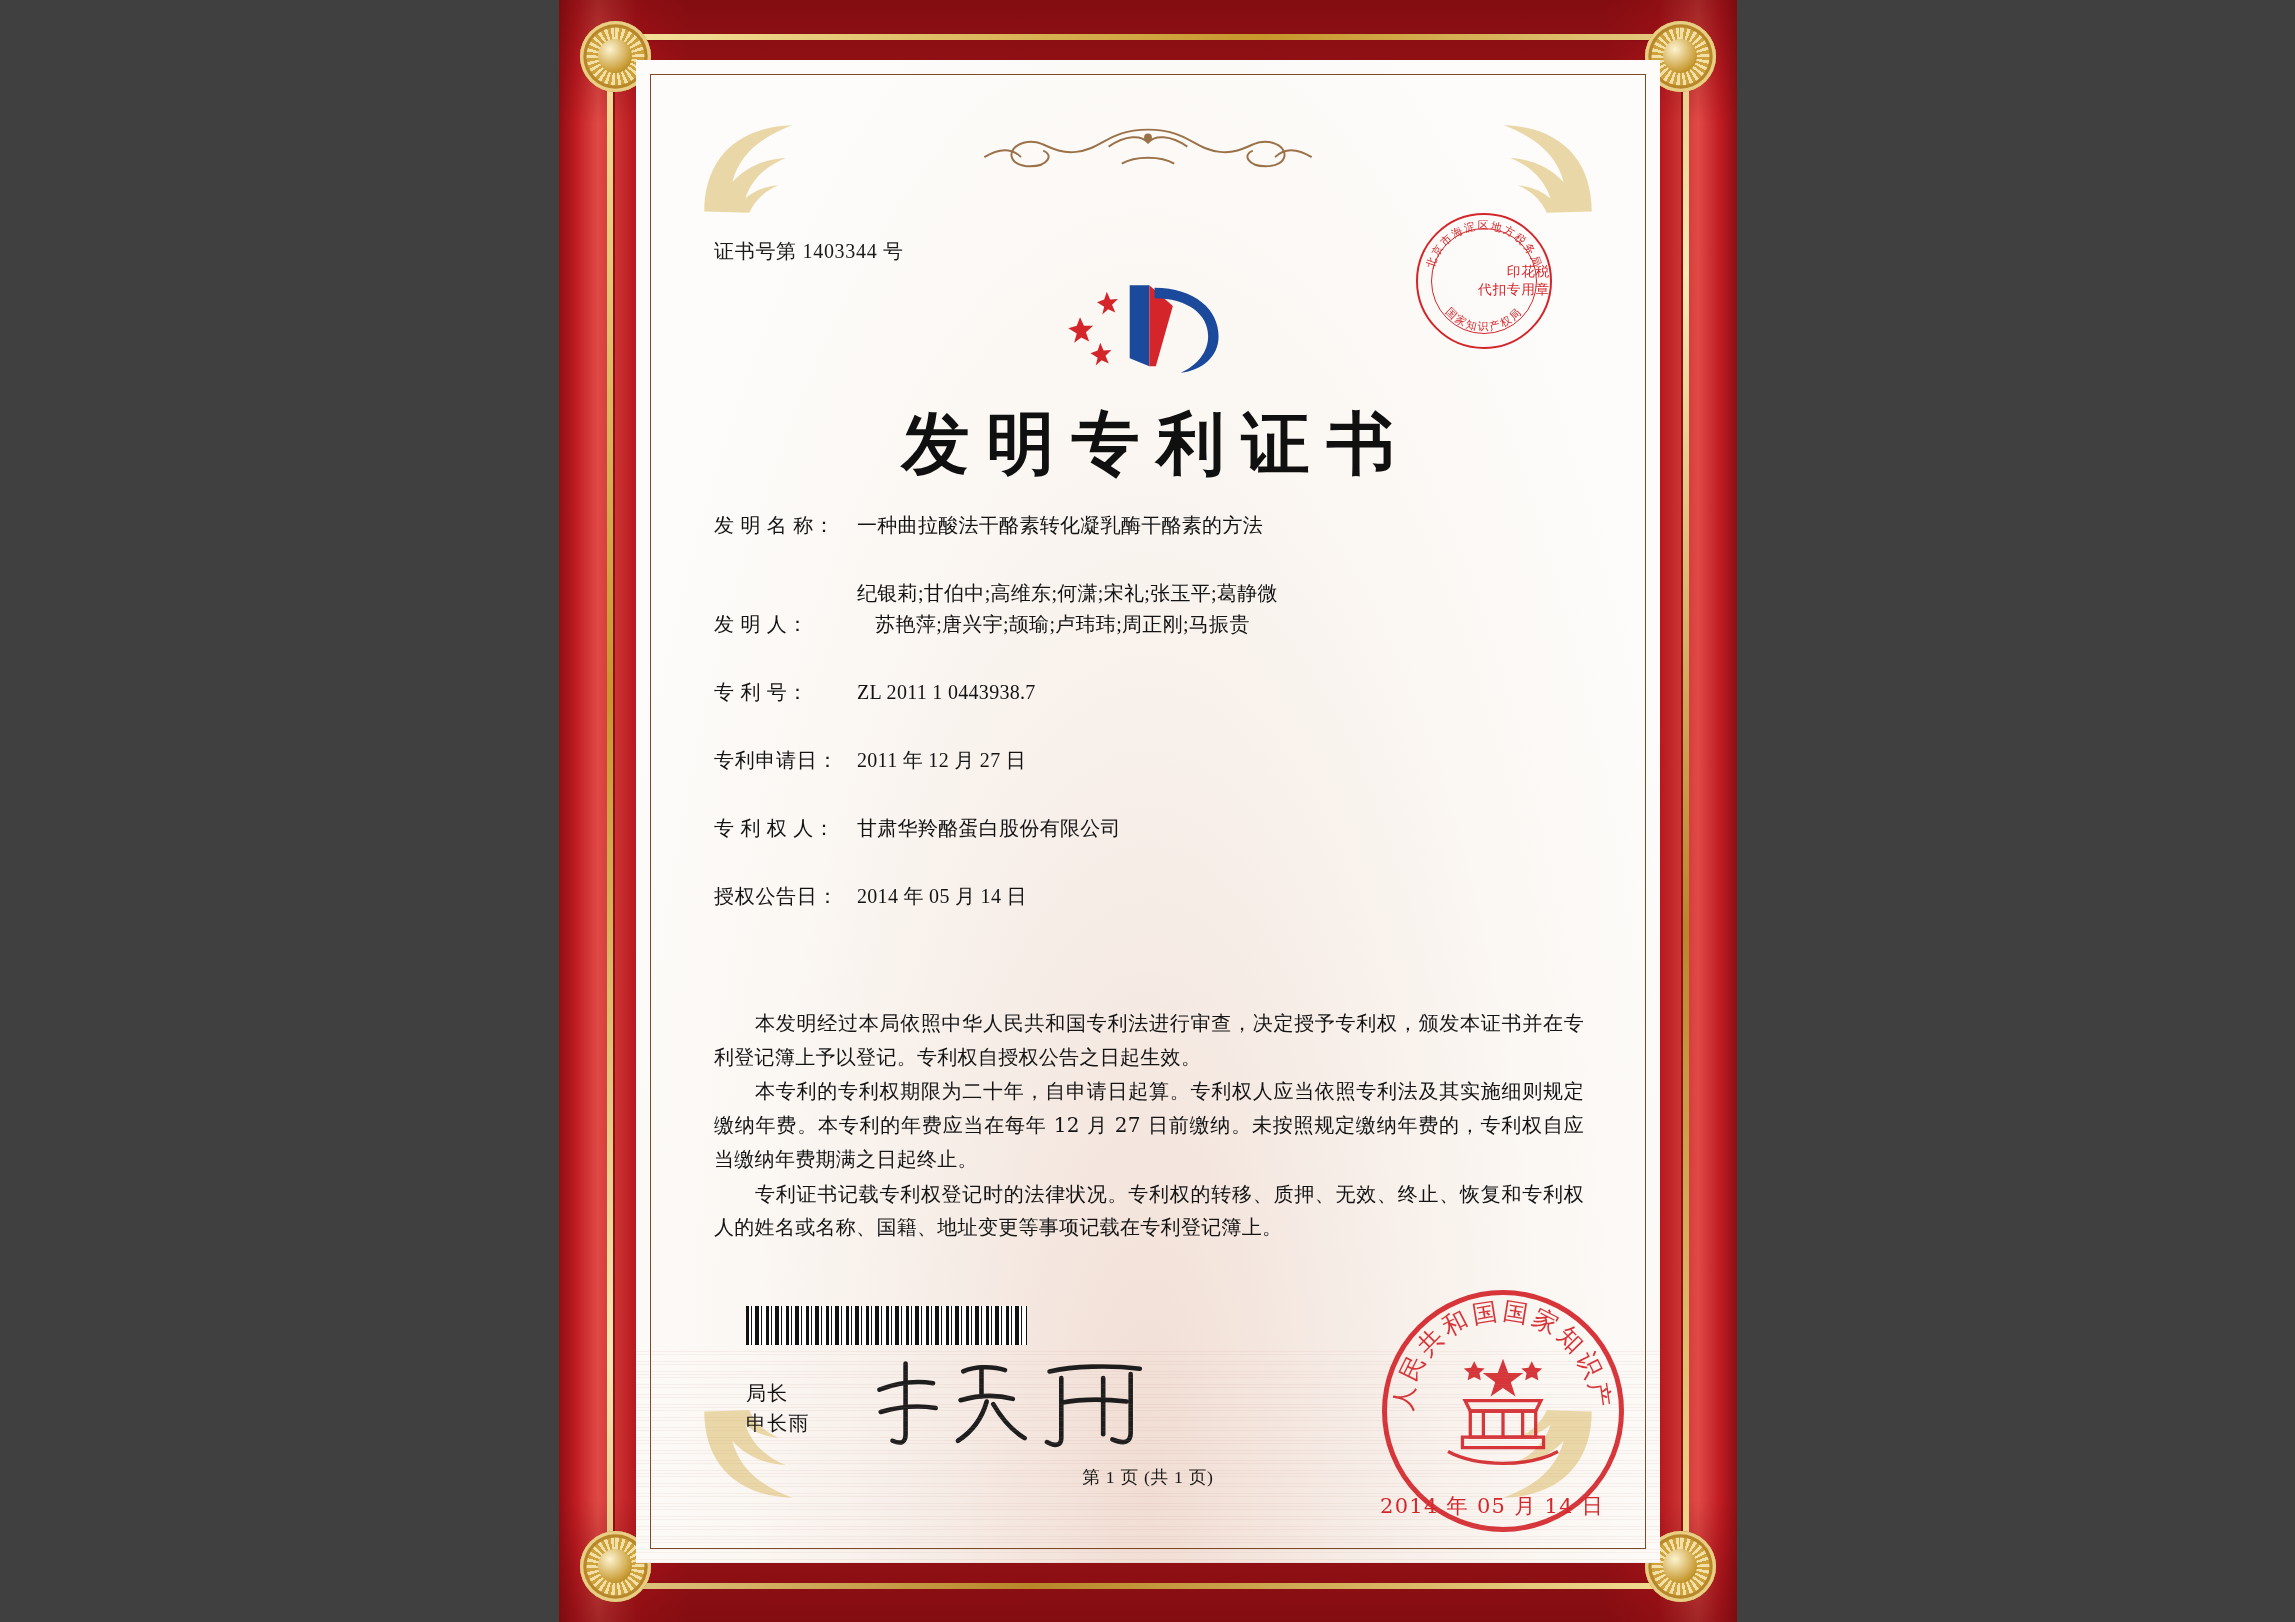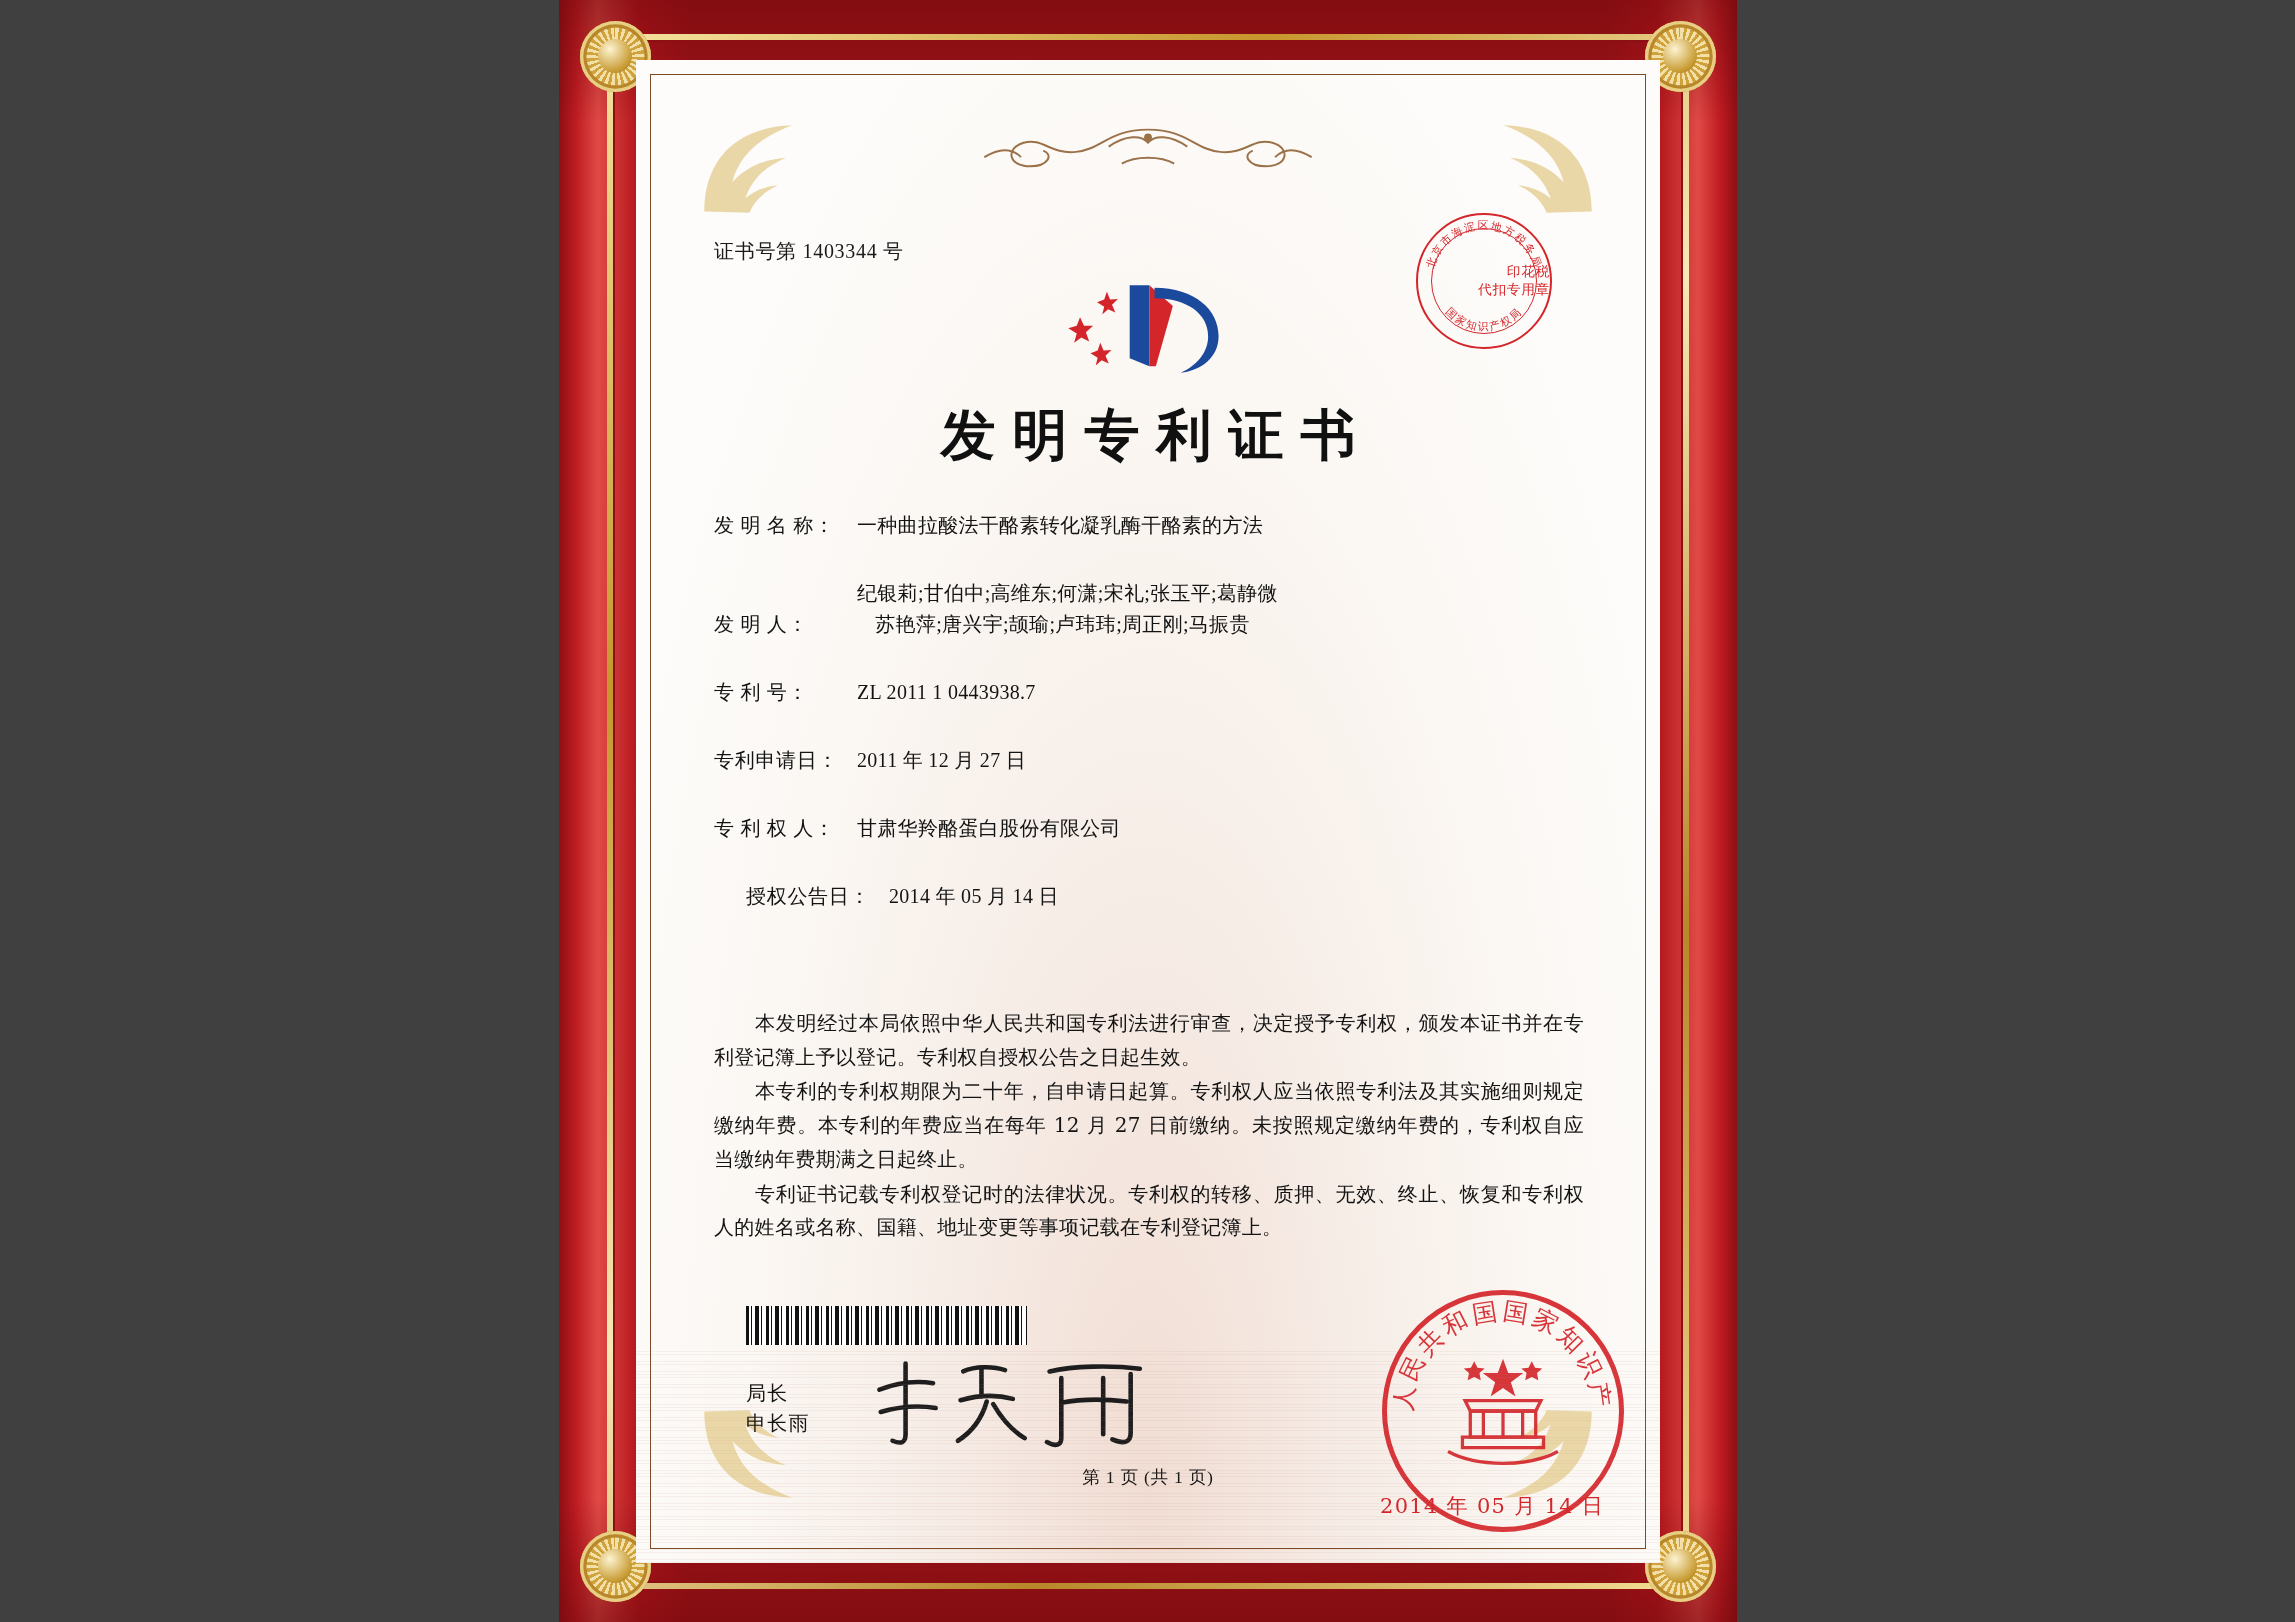--- a/index.html
+++ b/index.html
@@ -150,21 +150,21 @@
     transform: translateX(-50%);
     width: 183px;
     height: 118px;
   }
 
   .title {
     position: absolute;
     left: 0; right: 0;
     top: 313px;
     text-align: center;
-    font-size: 55px;
+    font-size: 68px;
     font-weight: 700;
     letter-spacing: 17px;
     text-indent: 17px;
     color: #101010;
     font-family: "DejaVu Serif", serif;
   }
 
   .fields {
     position: absolute;
     left: 39px;
@@ -184,21 +184,21 @@
     width: 143px;
     white-space: nowrap;
     letter-spacing: 0.7px;
   }
   .field .val {
     flex: 1 1 auto;
     letter-spacing: 0.3px;
   }
   .field .val .line2 { display:block; padding-left: 18.3px; }
 
-  .field.tight { margin-bottom: 33px; margin-left: 32px; }
+  .field.tight { margin-bottom: 33px; }
 
   .body-text {
     position: absolute;
     left: 39px;
     right: 37px;
     top: 921px;
     font-size: 20px;
     line-height: 1.68;
     color: #141414;
     font-family: "DejaVu Serif", serif;

